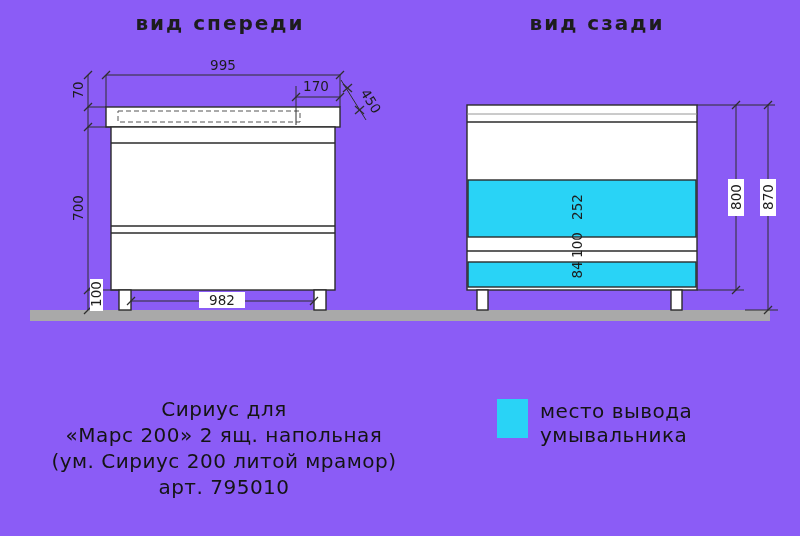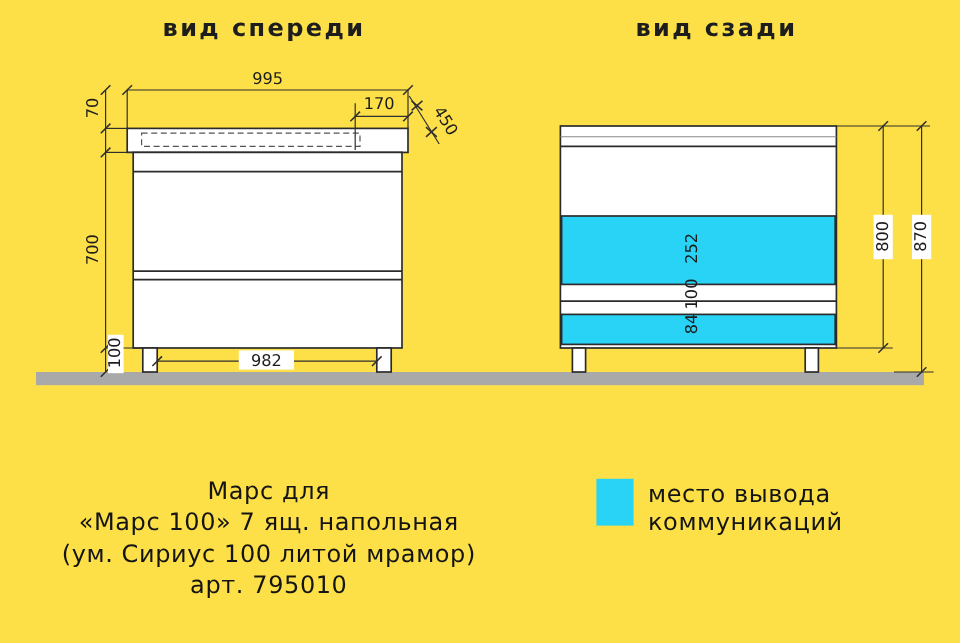--- a/index.html
+++ b/index.html
@@ -1,16 +1,16 @@
 <!DOCTYPE html>
 <html><head>
 <meta charset="utf-8">
 <style>
   html,body{margin:0;padding:0;background:#ffffff;}
-  .page{position:relative;width:800px;height:536px;background:#fde047;
+  .page{position:relative;width:800px;height:536px;background:#8b5cf6;
         font-family:"DejaVu Sans",sans-serif;overflow:hidden;}
   .drawing{position:absolute;top:0;left:0;}
 
   
   .ln line,.ln rect{stroke:#2b2b2b;stroke-width:1.4;}
   .ln .thin{stroke:#8a8a8a;stroke-width:0.9;}
   .ln .dashed{stroke:#555555;stroke-width:1;stroke-dasharray:5 3;}
   .dim line{stroke:#2f2f2f;stroke-width:1;}
   .dim .tick{stroke-width:1.3;}
   .dim rect{stroke:none;}
@@ -119,27 +119,27 @@
       <line x1="768" y1="105" x2="768" y2="310"></line>
       <line x1="745" y1="310" x2="778" y2="310"></line>
       <line class="tick" x1="764" y1="109" x2="772" y2="101"></line>
       <line class="tick" x1="764" y1="314" x2="772" y2="306"></line>
       <rect x="760" y="179" width="16" height="37" fill="#ffffff"></rect>
       <text class="t-dim t-rot" x="768" y="197" transform="rotate(-90 768 197)">870</text>
     </g>
   </svg>
 
   <div class="caption">
-    <div>Марс для</div>
-    <div>«Марс 100» 7 ящ. напольная</div>
-    <div>(ум. Сириус 100 литой мрамор)</div>
+    <div>Сириус для</div>
+    <div>«Марс 200» 2 ящ. напольная</div>
+    <div>(ум. Сириус 200 литой мрамор)</div>
     <div>арт. 795010</div>
   </div>
 
   <div class="legend">
     <div class="legend-swatch"></div>
     <div class="legend-text">
       <div>место вывода</div>
-      <div>коммуникаций</div>
+      <div>умывальника</div>
     </div>
   </div>
 
 </div>
 
 </body></html>

